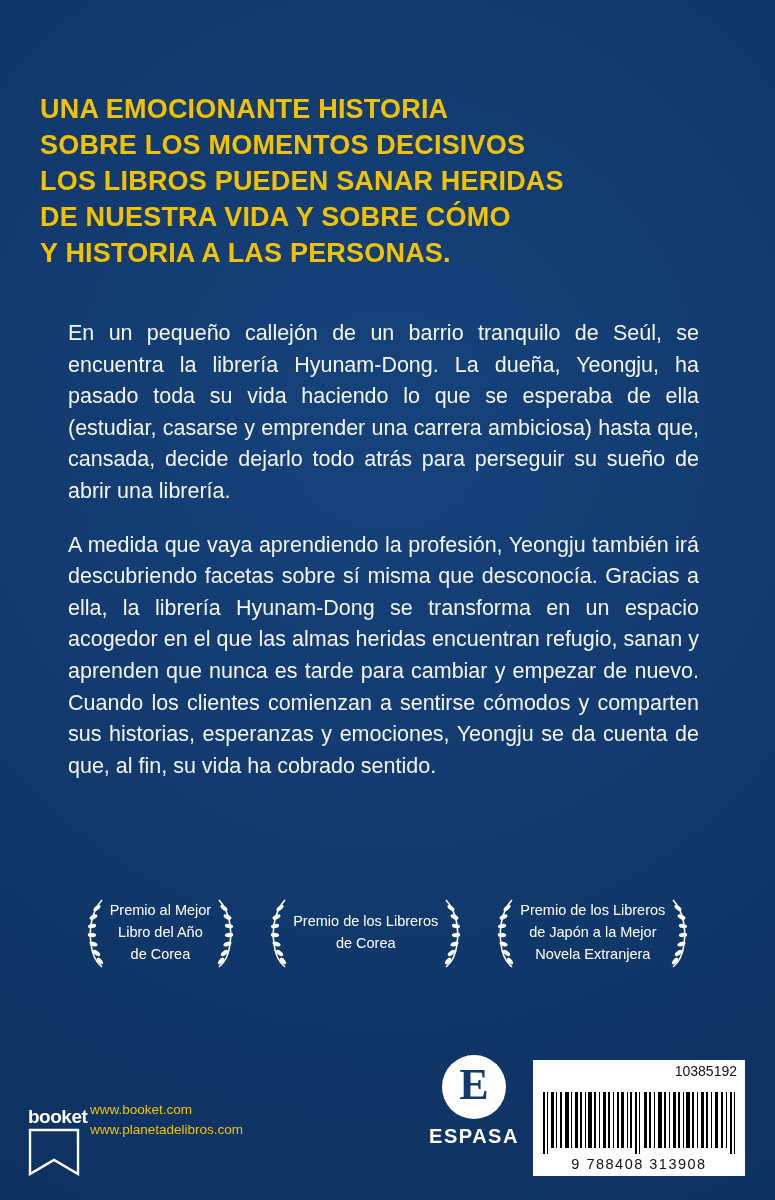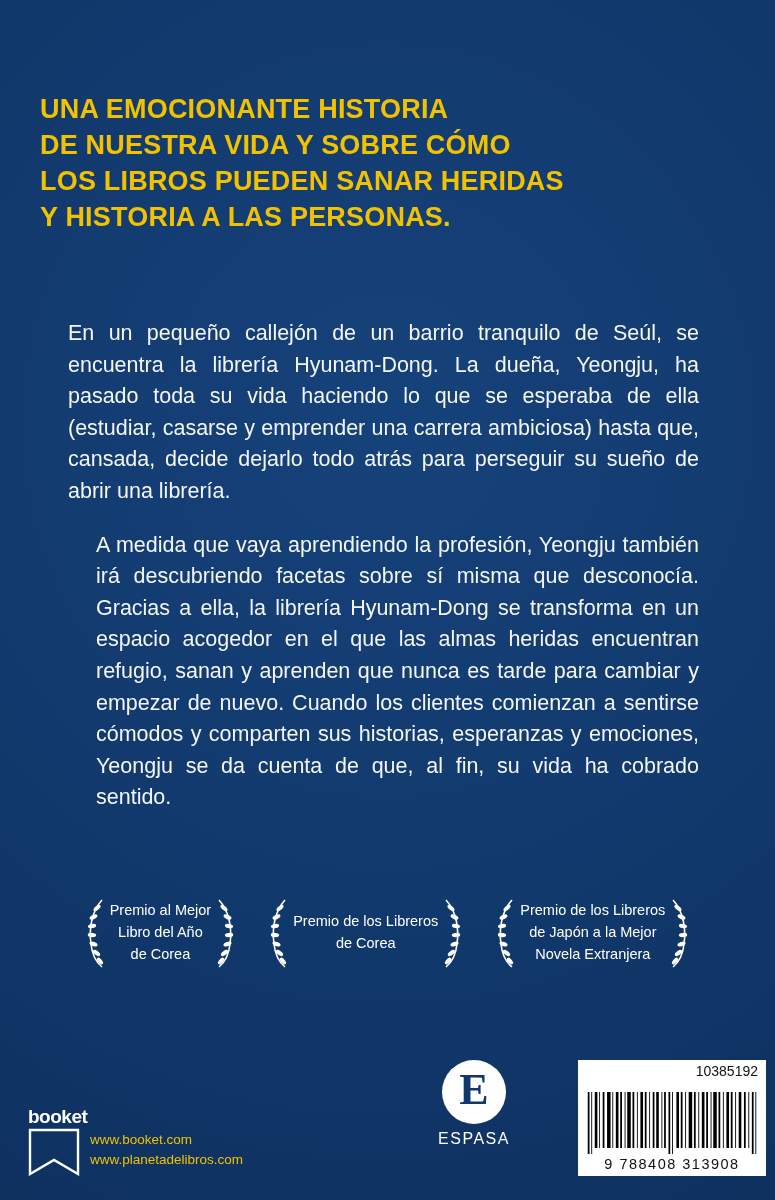--- a/index.html
+++ b/index.html
@@ -50,21 +50,21 @@
     font-size: 21.5px;
     line-height: 1.47;
     color: #f4f6f8;
     text-align: justify;
     font-weight: 300;
   }
   .blurb p {
     margin: 0 0 22px 0;
     hyphens: auto;
   }
-  .blurb p:last-child { margin-bottom: 0; margin-left: 28px; }
+  .blurb p:last-child { margin-bottom: 0; }
 
   
   .awards {
     position: absolute;
     left: 40px;
     right: 40px;
     top: 896px;
     display: flex;
     justify-content: center;
     align-items: flex-start;
@@ -90,21 +90,20 @@
     flex: none;
   }
   .laurel svg { display: block; }
 
   
   .booket {
     position: absolute;
     left: 28px;
     bottom: 24px;
     display: flex;
-    align-items: flex-end;
     gap: 10px;
   }
   .booket-logo {
     width: 52px;
     height: 76px;
     position: relative;
   }
   .booket-logo .word {
     position: absolute;
     top: 6px;
@@ -143,30 +142,30 @@
   .espasa-mark span {
     color: #12396d;
     font-size: 44px;
     font-weight: bold;
     font-family: "Liberation Serif", serif;
     line-height: 1;
     margin-top: -4px;
   }
   .espasa-name {
     color: #ffffff;
-    font-size: 16px;
+    font-size: 20px;
     letter-spacing: 1.5px;
-    font-weight: normal;
+    font-weight: bold;
   }
 
   .barcode-block {
     position: absolute;
-    right: 9px;
+    right: 30px;
     bottom: 24px;
-    width: 188px;
+    width: 212px;
   }
   .isbn-box {
     background: #ffffff;
     color: #111111;
     font-size: 14px;
     text-align: right;
     padding: 3px 8px 3px 0;
     box-sizing: border-box;
     width: 100%;
     border-bottom: 2px solid #ffffff;
@@ -191,22 +190,23 @@
     padding-top: 2px;
   }
 </style>
 </head>
 <body>
 
 <div class="cover">
 
   <div class="headline">
     <div>UNA EMOCIONANTE HISTORIA</div>
+    <div>SOBRE LOS MOMENTOS DECISIVOS</div>
+    <div>LOS LIBROS PUEDEN SANAR HERIDAS</div>
     <div>DE NUESTRA VIDA Y SOBRE CÓMO</div>
-    <div>LOS LIBROS PUEDEN SANAR HERIDAS</div>
     <div>Y HISTORIA A LAS PERSONAS.</div>
   </div>
 
   <div class="blurb">
     <p>En un pequeño callejón de un barrio tranquilo de Seúl, se encuentra la librería Hyunam-Dong. La dueña, Yeongju, ha pasado toda su vida haciendo lo que se esperaba de ella (estudiar, casarse y emprender una carrera ambiciosa) hasta que, cansada, decide dejarlo todo atrás para perseguir su sueño de abrir una librería.</p>
     <p>A medida que vaya aprendiendo la profesión, Yeongju también irá descubriendo facetas sobre sí misma que desconocía. Gracias a ella, la librería Hyunam-Dong se transforma en un espacio acogedor en el que las almas heridas encuentran refugio, sanan y aprenden que nunca es tarde para cambiar y empezar de nuevo. Cuando los clientes comienzan a sentirse cómodos y comparten sus historias, esperanzas y emociones, Yeongju se da cuenta de que, al fin, su vida ha cobrado sentido.</p>
   </div>
 
   <div class="awards">
 

